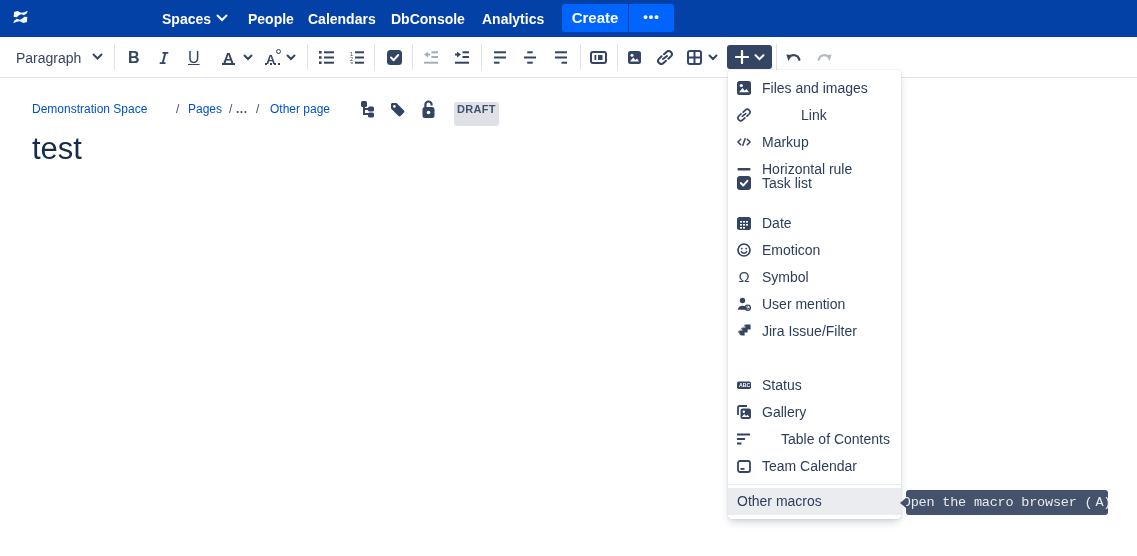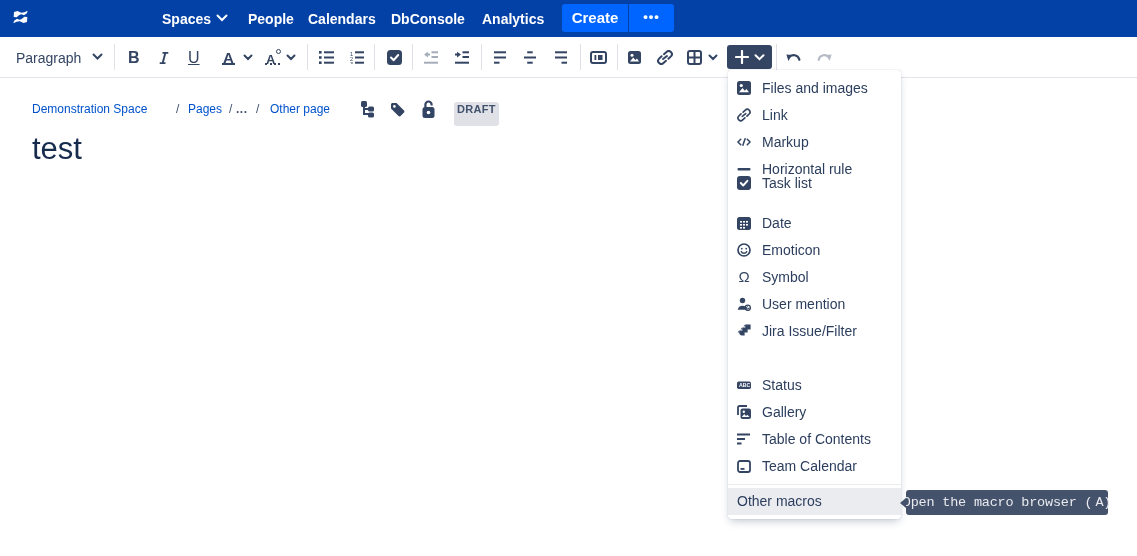--- a/index.html
+++ b/index.html
@@ -241,21 +241,21 @@
 
 <div class="menu">
   <div class="mitem" style="top:4.5px;">
     <svg class="mi" viewBox="0 0 14 14">
         <rect width="14" height="14" rx="2.5" fill="#344563"></rect>
         <circle cx="4.3" cy="4.5" r="1.6" fill="#fff"></circle>
         <path d="M2 11.3 L5.5 7 L7.8 9.7 L9.5 8 L12 11.3 Z" fill="#fff"></path>
       </svg>
     <span class="mt">Files and images</span>
   </div>
-  <div class="mitem" style="top:31.5px;">
+  <div class="mitem" style="top:31.5px;gap:39px;">
     <svg class="mi" viewBox="0 0 16 15">
         <g stroke="#344563" stroke-width="1.9" fill="none" stroke-linecap="round">
           <path d="M7 4.2 L9.5 2 a3.1 3.1 0 0 1 4.4 4.4 L11.4 8.8"></path>
           <path d="M9 10.8 L6.5 13 a3.1 3.1 0 0 1 -4.4 -4.4 L4.6 6.2"></path>
           <path d="M6 9 L10 6"></path>
         </g>
       </svg>
     <span class="mt">Link</span>
   </div>
   <div class="mitem" style="top:58.5px;">
@@ -339,21 +339,21 @@
   </div>
   <div class="mitem" style="top:328.5px;">
     <svg class="mi" viewBox="0 0 14 14">
         <path d="M1 10 L1 2.5 a1.5 1.5 0 0 1 1.5 -1.5 L10 1" stroke="#344563" stroke-width="1.8" fill="none"></path>
         <rect x="3.5" y="3.5" width="10.5" height="10.5" rx="2" fill="#344563"></rect>
         <circle cx="6.8" cy="6.8" r="1.2" fill="#fff"></circle>
         <path d="M4.8 12 L7.3 9 L9 11 L10.3 9.8 L12.5 12 Z" fill="#fff"></path>
       </svg>
     <span class="mt">Gallery</span>
   </div>
-  <div class="mitem" style="top:355.5px;">
+  <div class="mitem" style="top:355.5px;gap:19px;">
     <svg class="mi" viewBox="0 0 14 14">
         <g fill="#344563">
           <rect x="0" y="1.5" width="13" height="2"></rect>
           <rect x="0" y="6" width="8" height="2"></rect>
           <rect x="0" y="10.5" width="4.5" height="2"></rect>
         </g>
       </svg>
     <span class="mt">Table of Contents</span>
   </div>
   <div class="mitem" style="top:382.5px;">

